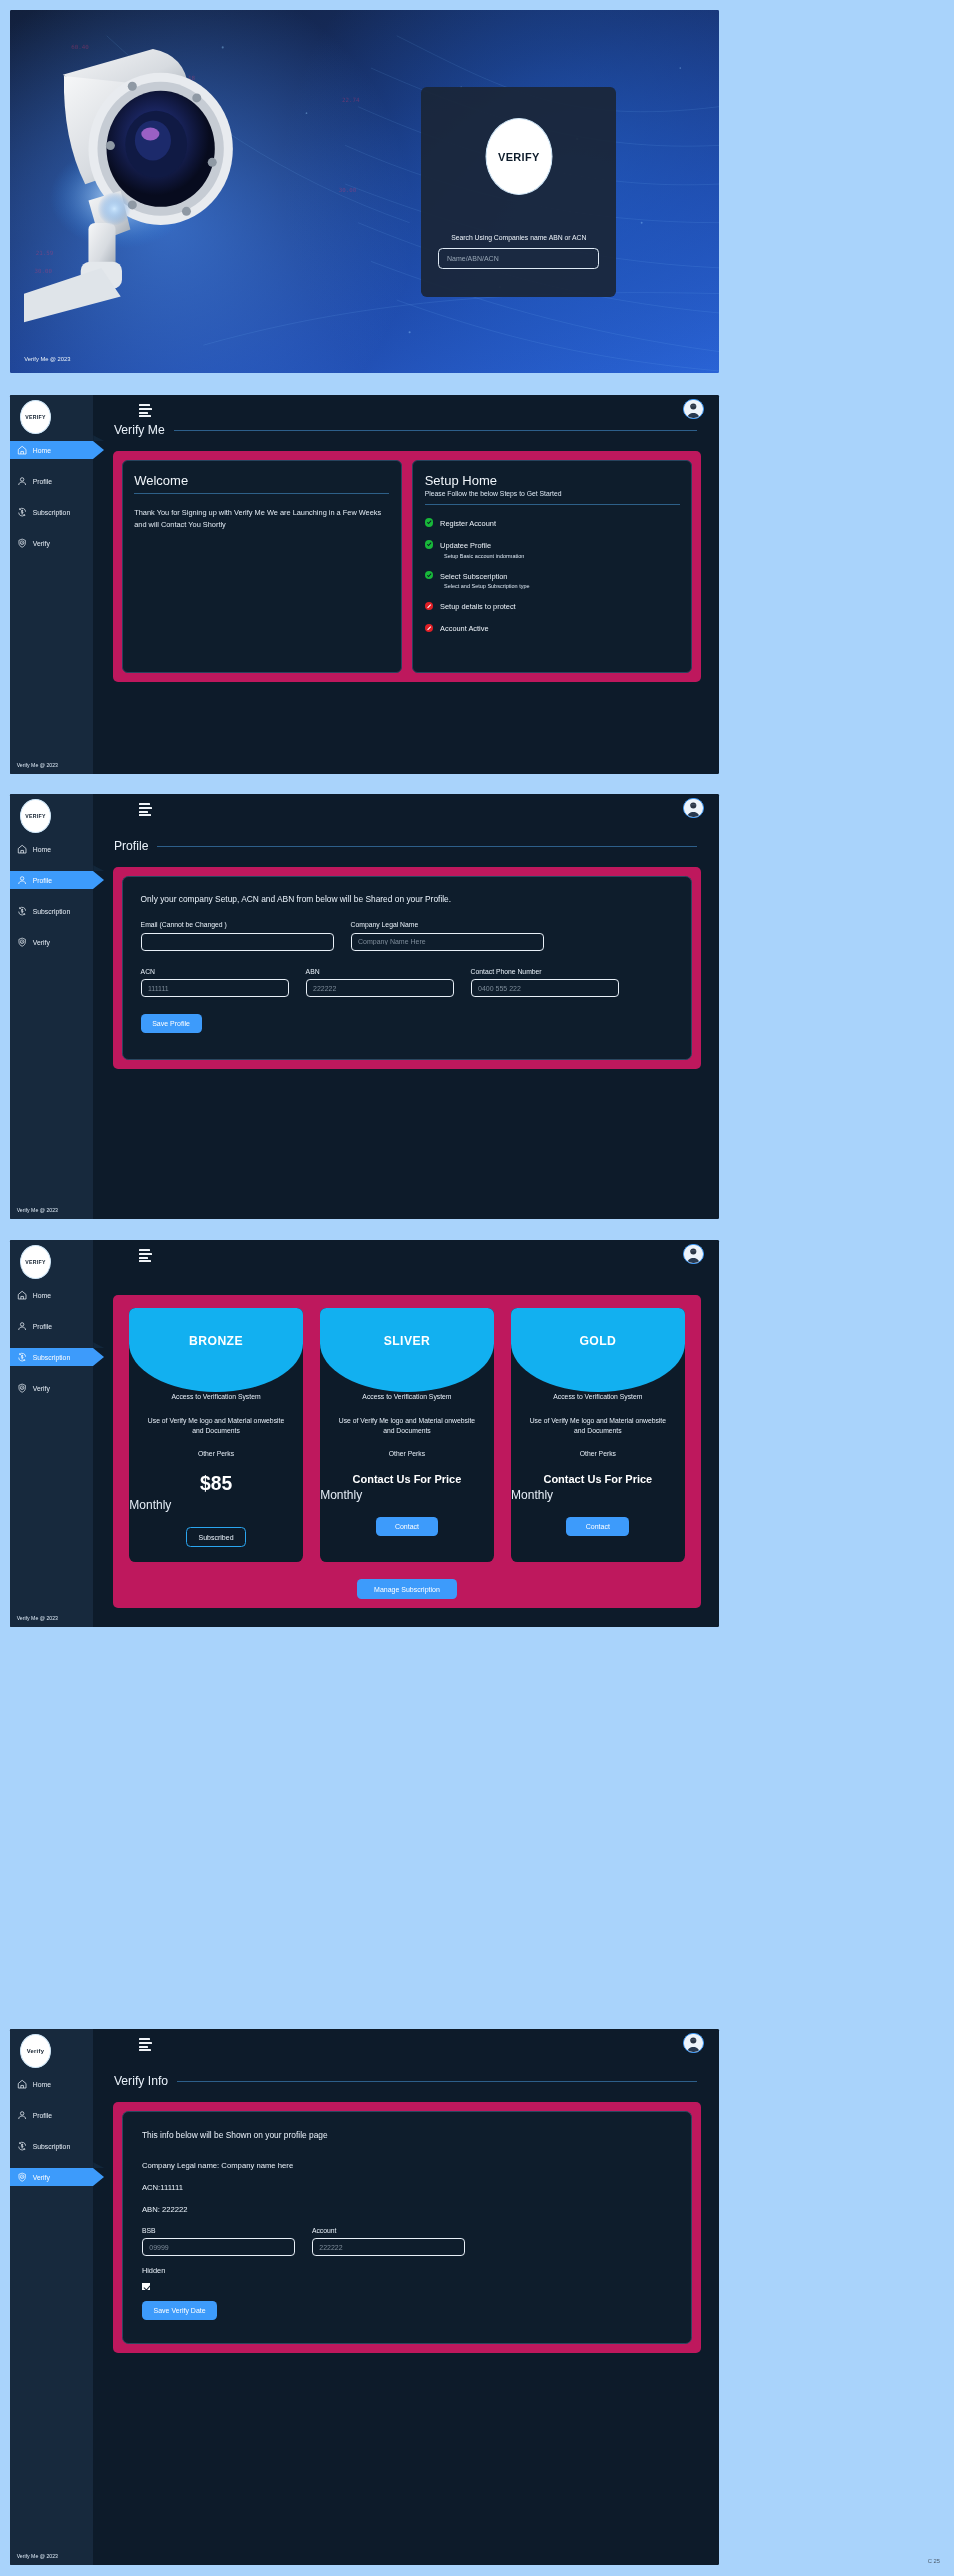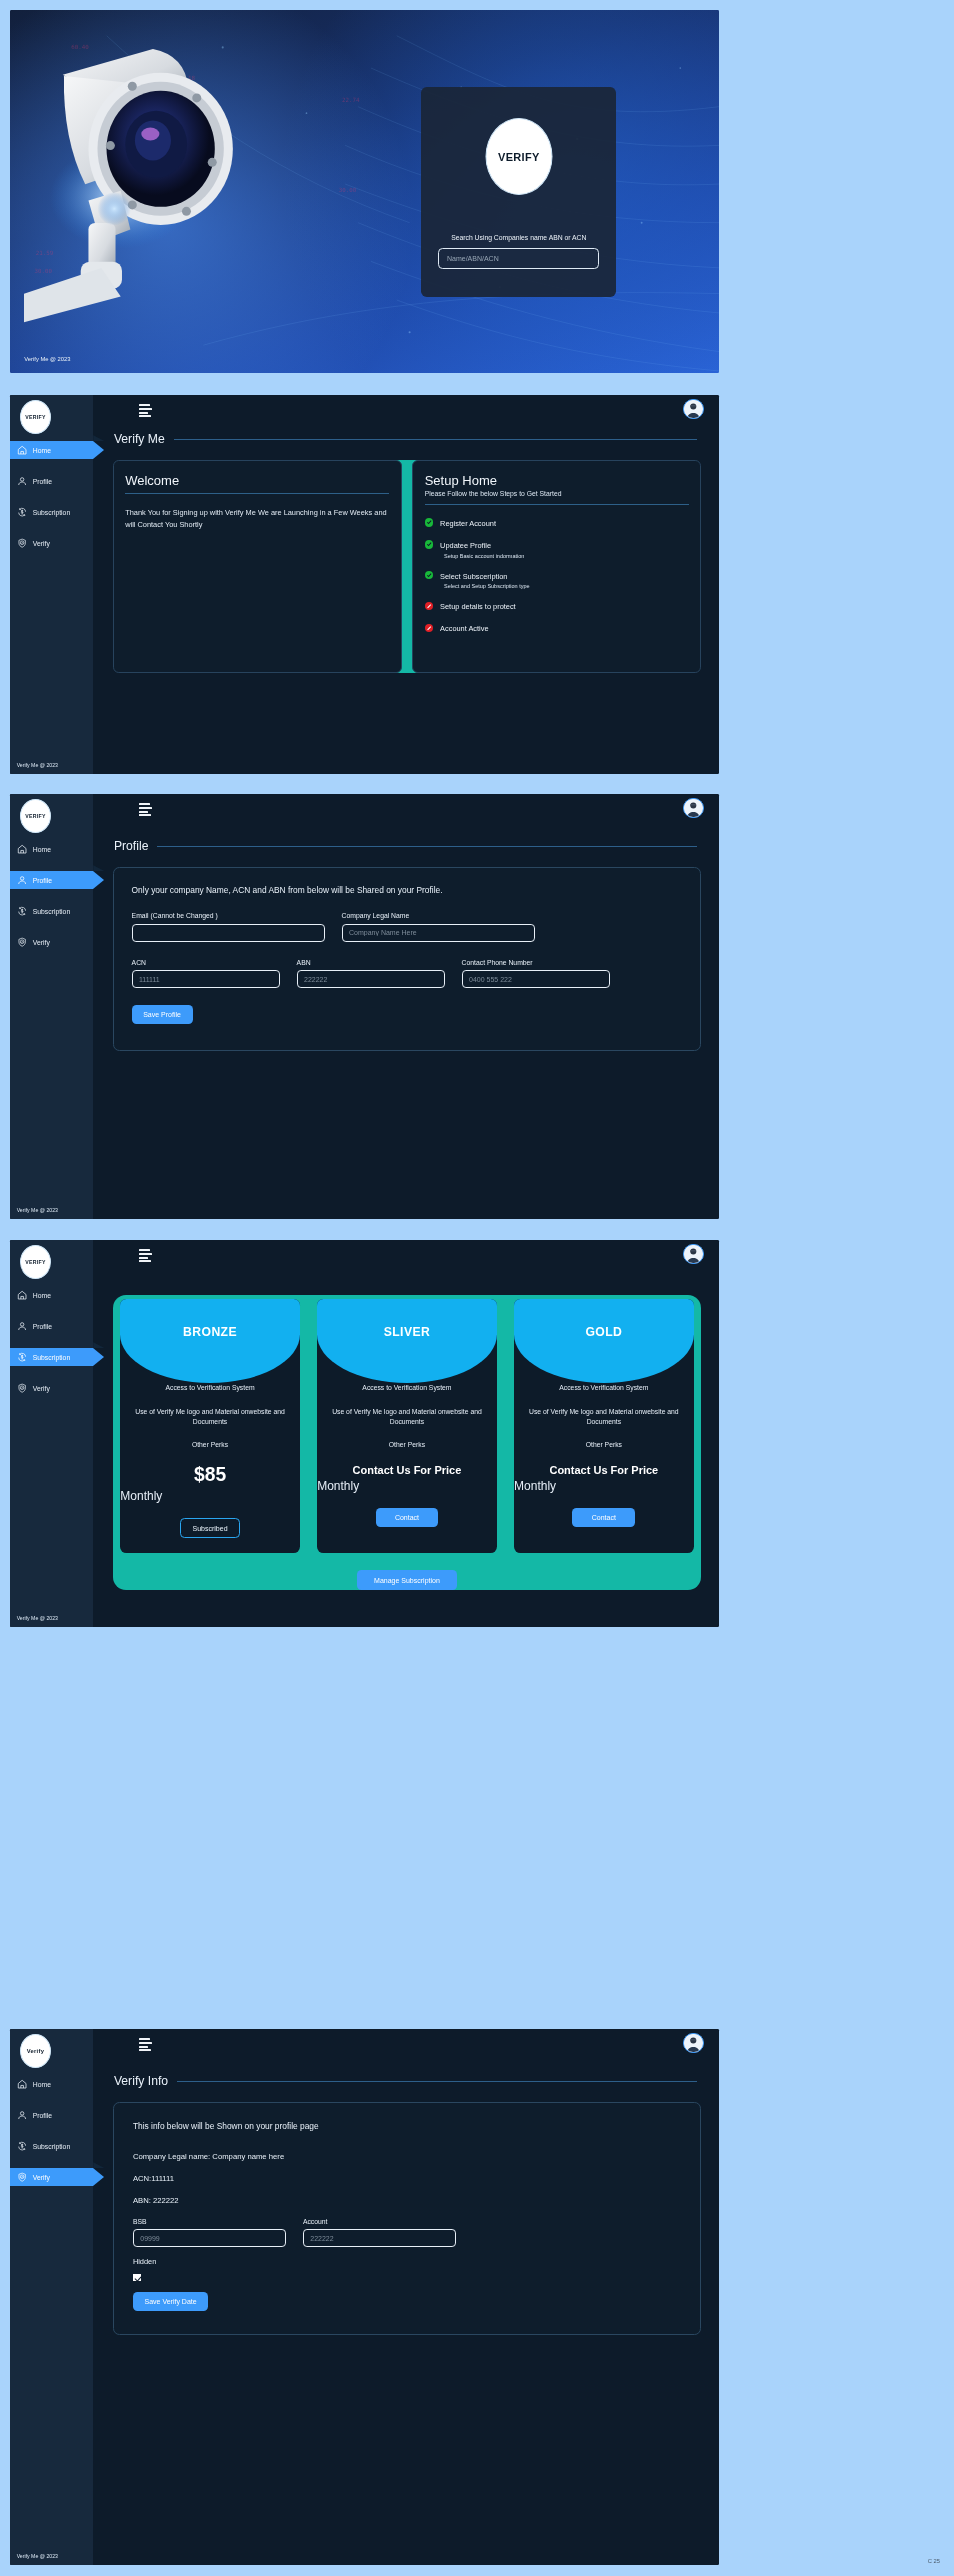--- a/index.html
+++ b/index.html
@@ -64,28 +64,29 @@
   .hamburger i:nth-child(4){ width:12.2px; }
   .avatar {
     position:absolute; right:15.5px; top:3.9px;
     width:20.6px; height:20.6px; border-radius:50%;
     border:1.3px solid #3d9bfb; background:#e9f1f8; overflow:hidden;
   }
   .avatar svg{ width:100%; height:100%; display:block; }
 
   .page-title-row {
     display:flex; align-items:center; gap:9px;
-    padding:0 22px 0 20.6px; margin-top:9px;
+    padding:0 22px 0 20.6px; 
   }
   .page-title { color:#eaf2fa; font-size:12.2px; font-weight:400; white-space:nowrap; }
   .title-rule { flex:1; height:0.6px; background:#2d5f8a; }
 
   .outer-card {
     margin:14px 18px 0 19.3px;
-    background:#14b8a6; border-radius:13px;
+    background:#be185d; border-radius:5px;
+    padding:9px;
   }
 
   
   #panel-hero {
     left:10.3px; top:10.3px; width:709px; height:363px;
     background:
       radial-gradient(circle at 78% 46%, rgba(35,100,210,.55), transparent 48%),
       radial-gradient(circle at 22% 58%, rgba(80,150,255,.55), transparent 42%),
       linear-gradient(160deg,#12203c 0%, #17306a 38%, #1f49a8 70%, #2a63d6 100%);
     border-radius:1.3px;
@@ -492,21 +493,21 @@
             <rect x="14" y="11" width="12" height="3.2" rx="1" fill="#3f4b5c"></rect>
           </svg>
       </div>
     </div>
     <div class="page-title-row" style="margin-top:17px">
       <div class="page-title">Profile</div>
       <div class="title-rule"></div>
     </div>
     <div class="outer-card">
       <div class="form-card">
-        <div class="form-note">Only your company Name, ACN and ABN from below will be Shared on your Profile.</div>
+        <div class="form-note">Only your company Setup, ACN and ABN from below will be Shared on your Profile.</div>
         <div class="field-row">
           <div class="field" style="width:193px">
             <span class="field-label">Email (Cannot be Changed )</span>
             <input placeholder="" style="">
           </div>
           <div class="field" style="width:193px">
             <span class="field-label">Company Legal Name</span>
             <input placeholder="Company Name Here" style="">
           </div>
         </div>

